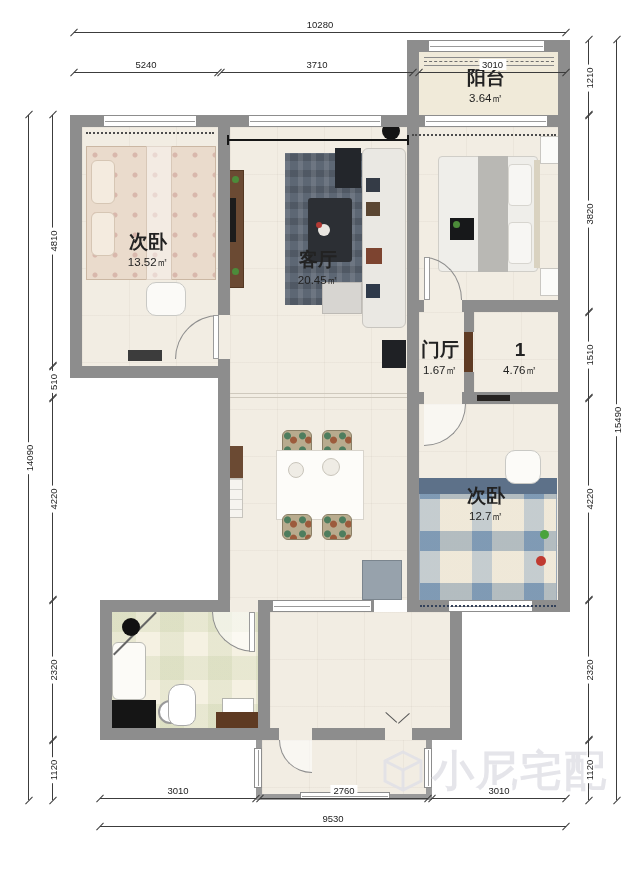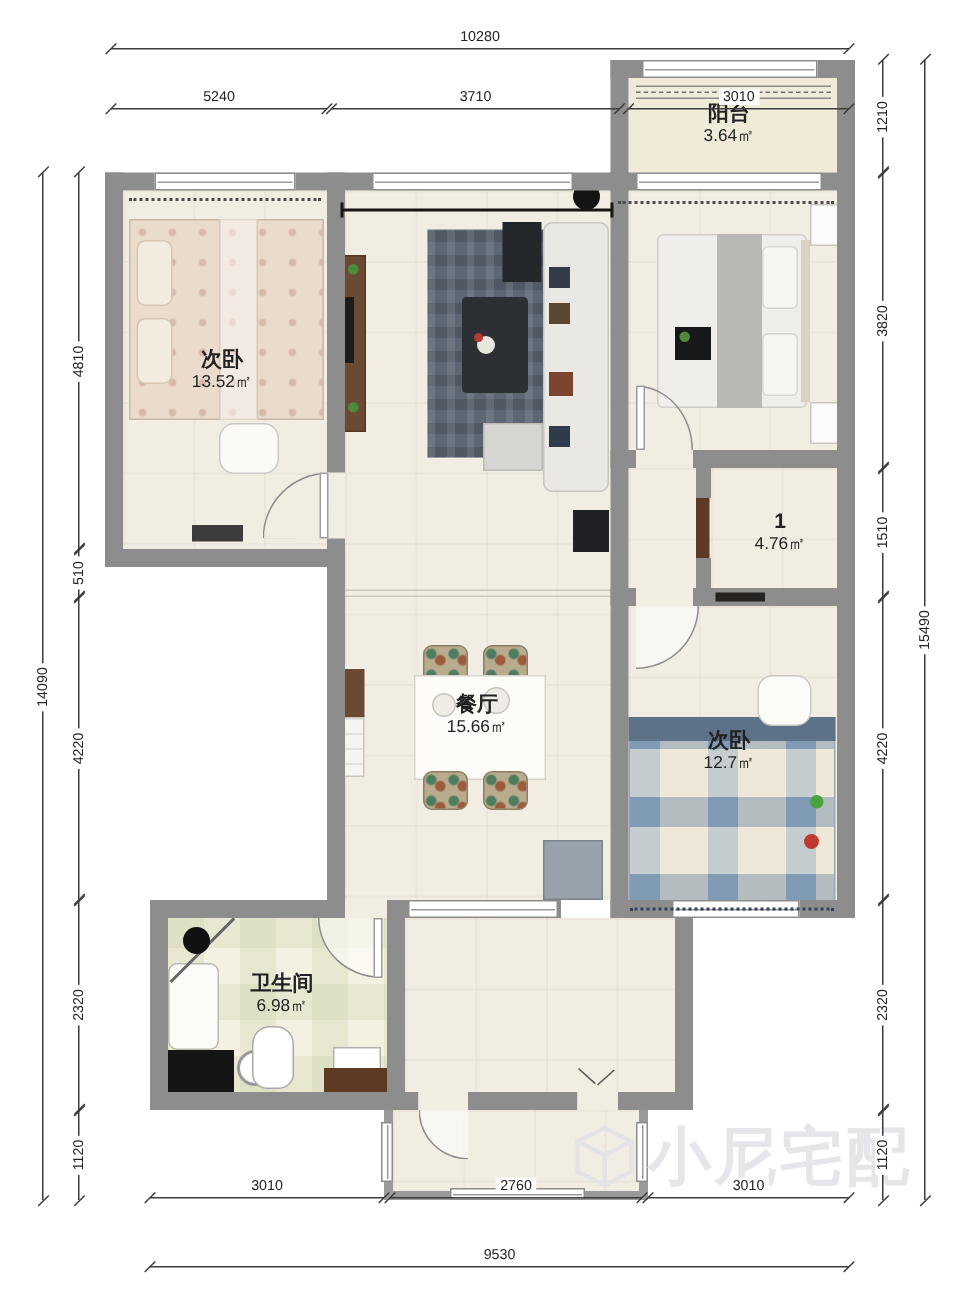--- a/index.html
+++ b/index.html
@@ -25,21 +25,21 @@
   .winv{position:absolute;background:#fff;border:1px solid #8d8d8d;box-sizing:border-box;z-index:4;}
   .winv::after{content:"";position:absolute;top:1px;bottom:1px;left:50%;width:1px;background:#9b9b9b;}
   
   .arc{position:absolute;box-sizing:border-box;z-index:4;background:rgba(255,255,255,.55);}
   .leaf{position:absolute;background:#fff;border:1px solid #9b9b9b;box-sizing:border-box;z-index:5;}
   
   .furn{position:absolute;box-sizing:border-box;z-index:2;}
   .round{border-radius:50%;}
   
   .room-label{position:absolute;z-index:5;text-align:center;line-height:1.3;}
-  .room-label .nm{display:block;font-size:14px;font-weight:bold;color:#222;}
+  .room-label .nm{display:block;font-size:19px;font-weight:bold;color:#222;}
   .room-label .ar{display:block;font-size:11.5px;color:#222;}
   
   .hdim{position:absolute;height:0;border-top:1px solid #3c3c3c;z-index:7;}
   .hdim::before,.hdim::after{content:"";position:absolute;width:10px;height:1px;background:#3c3c3c;top:-1px;}
   .hdim::before{left:-5px;transform:rotate(-45deg);}
   .hdim::after{right:-5px;transform:rotate(-45deg);}
   .hdim span{position:absolute;left:50%;top:-14px;transform:translateX(-50%);
     font-size:9.5px;background:#fff;padding:0 3px;white-space:nowrap;color:#222;}
   .vdim{position:absolute;width:0;border-left:1px solid #3c3c3c;z-index:7;}
   .vdim::before,.vdim::after{content:"";position:absolute;width:10px;height:1px;background:#3c3c3c;left:-5px;}
@@ -213,40 +213,40 @@
   <div class="furn" style="left:398px;top:723px;width:15px;height:0;border-top:1px solid #555;transform:rotate(-42deg);transform-origin:left top;z-index:4;"></div>
 
   <div class="furn" style="left:464px;top:332px;width:9px;height:40px;background:#5f3b24;z-index:4;"></div>
 
   <div class="furn" style="left:477px;top:395px;width:33px;height:6px;background:#262220;z-index:5;"></div>
 
   <div class="room-label" style="left:103px;top:230px;width:90px;">
     <span class="nm">次卧</span>
     <span class="ar">13.52㎡</span>
   </div>
+  <div class="room-label" style="left:273px;top:248px;width:90px;">
+    <span class="nm">客厅</span>
+    <span class="ar">20.45㎡</span>
+  </div>
   <div class="room-label" style="left:441px;top:66px;width:90px;">
     <span class="nm">阳台</span>
     <span class="ar">3.64㎡</span>
   </div>
+  <div class="room-label" style="left:405px;top:338px;width:70px;">
+    <span class="nm">门厅</span>
+    <span class="ar">1.67㎡</span>
+  </div>
   <div class="room-label" style="left:485px;top:338px;width:70px;">
     <span class="nm">1</span>
     <span class="ar">4.76㎡</span>
   </div>
-  <div class="room-label" style="left:273px;top:460px;width:90px;">
-    <span class="nm">餐厅</span>
-    <span class="ar">15.66㎡</span>
-  </div>
   <div class="room-label" style="left:441px;top:484px;width:90px;">
     <span class="nm">次卧</span>
     <span class="ar">12.7㎡</span>
   </div>
-  <div class="room-label" style="left:143px;top:646px;width:90px;">
-    <span class="nm">卫生间</span>
-    <span class="ar">6.98㎡</span>
-  </div>
 
   <div class="hdim" style="left:74px;top:32px;width:492px;">
     <span>10280</span>
     </div>
   <div class="hdim" style="left:74px;top:72px;width:144px;">
     <span>5240</span>
     </div>
   <div class="hdim" style="left:221px;top:72px;width:192px;">
     <span>3710</span>
     </div>
@@ -256,21 +256,21 @@
 
   <div class="hdim" style="left:100px;top:798px;width:156px;">
     <span>3010</span>
     </div>
   <div class="hdim" style="left:260px;top:798px;width:168px;">
     <span>2760</span>
     </div>
   <div class="hdim" style="left:432px;top:798px;width:134px;">
     <span>3010</span>
     </div>
-  <div class="hdim" style="left:100px;top:844px;width:466px;">
+  <div class="hdim" style="left:100px;top:826px;width:466px;">
     <span>9530</span>
     </div>
 
   <div class="vdim" style="left:28px;top:115px;height:685px;">
     <span>14090</span>
     </div>
   <div class="vdim" style="left:52px;top:115px;height:251px;">
     <span>4810</span>
     </div>
   <div class="vdim" style="left:52px;top:366px;height:32px;">

